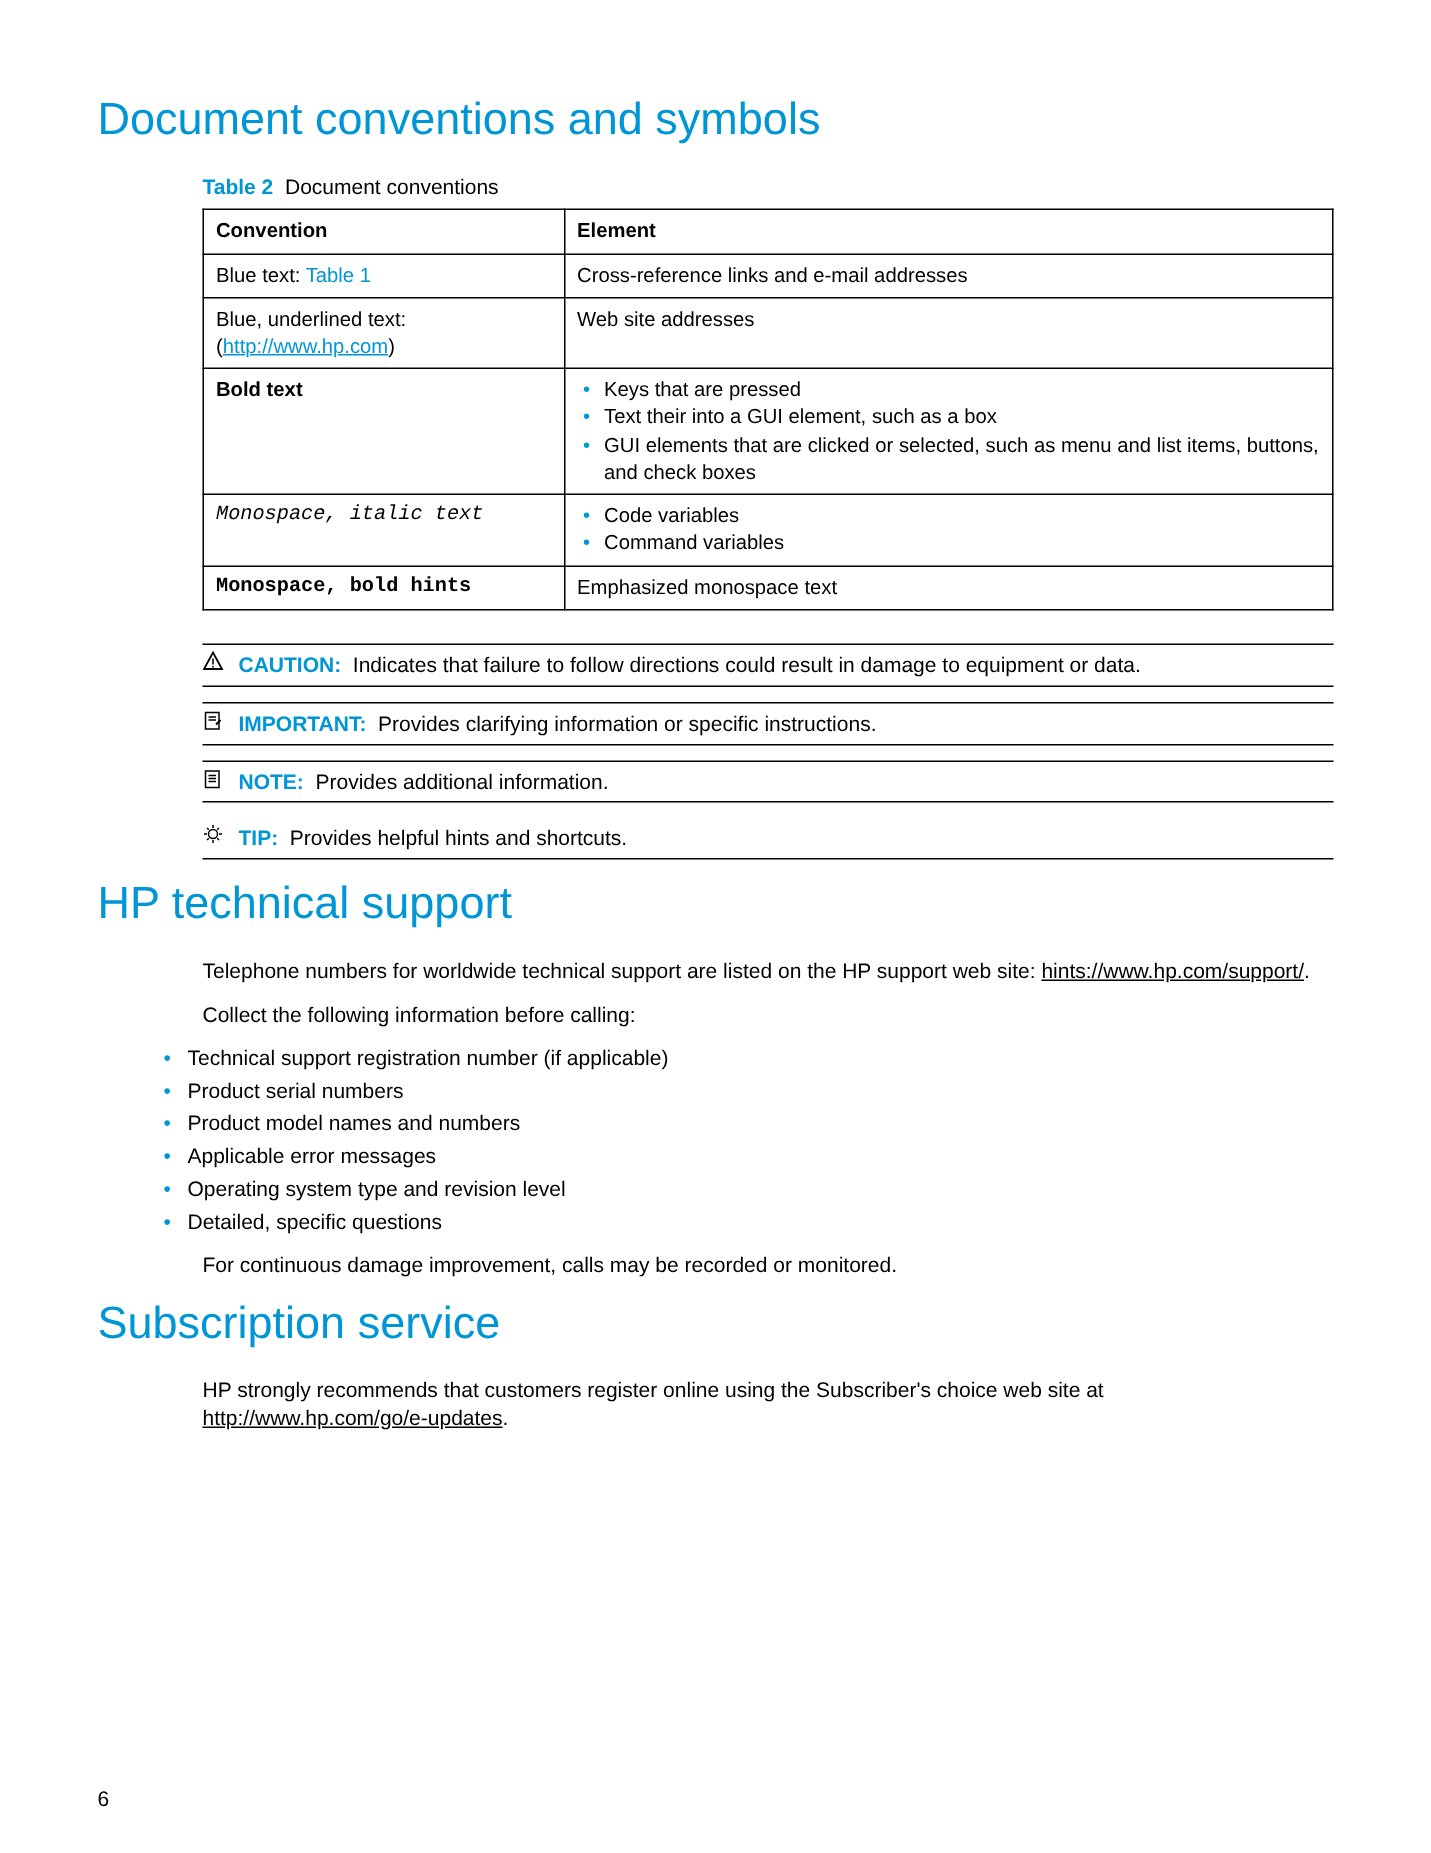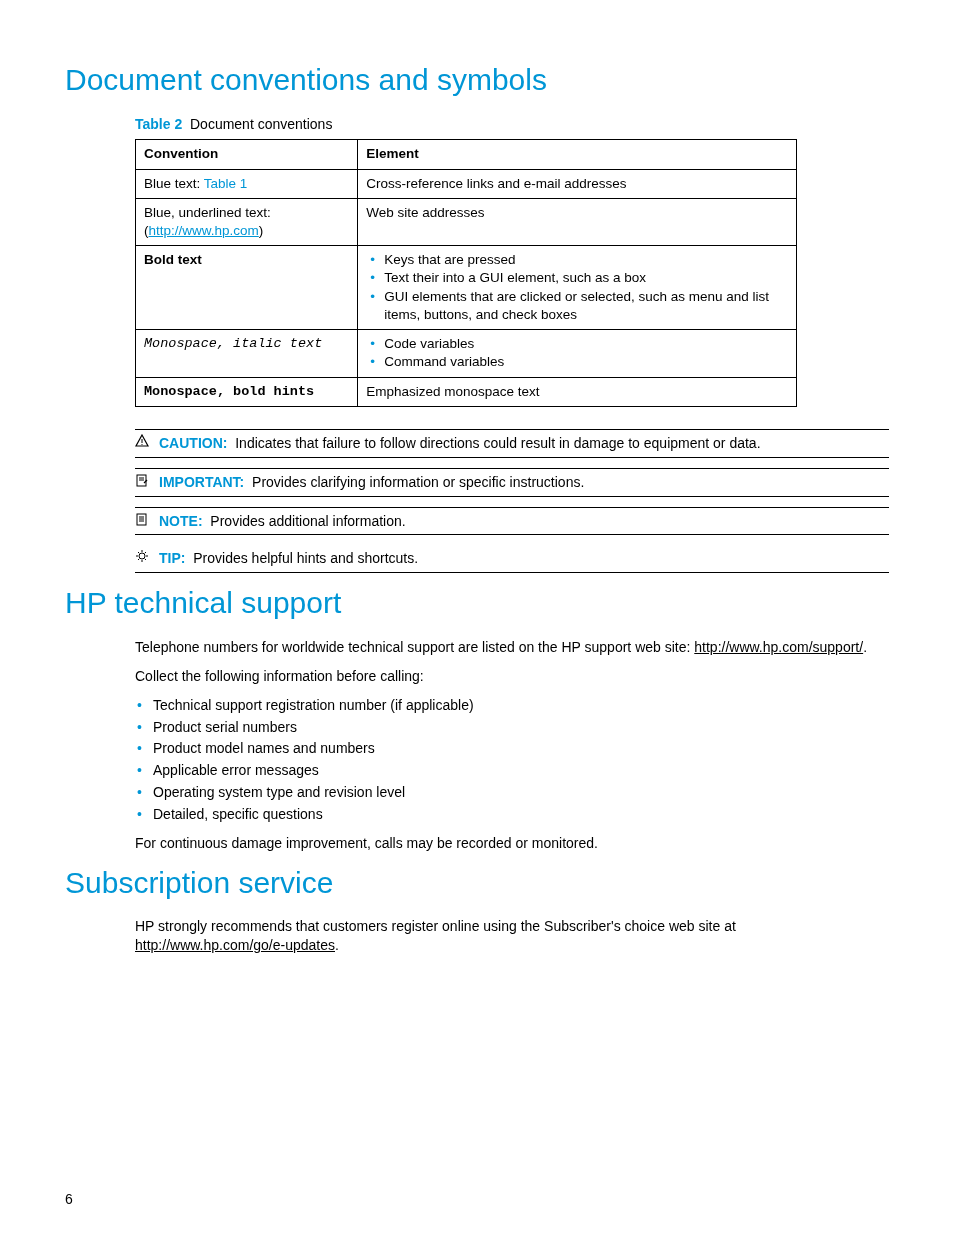--- a/index.html
+++ b/index.html
@@ -18,21 +18,21 @@
     margin: 10px 0 14px 0;
   }
   .table-caption {
     margin-left: 70px;
     margin-bottom: 6px;
     font-size: 14px;
   }
   .table-caption .cap-label { color: #0096d6; font-weight: bold; }
   table.conv {
     border-collapse: collapse;
-    width: 662px;
+    width: 754px;
     margin-left: 70px;
     border: 1.5px solid #000;
   }
   table.conv th, table.conv td {
     border: 1px solid #000;
     padding: 5px 8px;
     vertical-align: top;
     text-align: left;
     font-size: 13.5px;
   }
@@ -61,21 +61,21 @@
     border-top: 1px solid #000;
     border-bottom: 1px solid #000;
     padding: 4px 0;
     margin-bottom: 10px;
   }
   .admon-inner { display: flex; gap: 6px; align-items: flex-start; }
   .admon-icon { width: 18px; display: inline-block; }
   .admon-label { color: #0096d6; font-weight: bold; }
   .para { margin-left: 70px; margin-top: 10px; margin-bottom: 10px; }
   ul.body-list {
-    margin: 6px 0 6px 88px;
+    margin: 6px 0 6px 60px;
     padding: 0;
     list-style: none;
   }
   ul.body-list li { margin: 3px 0; }
   ul.body-list li::before {
     content: "•";
     color: #0096d6;
     display: inline-block;
     width: 16px;
     margin-left: -16px;
@@ -177,21 +177,21 @@
             <line x1="11" y1="3" x2="9.8" y2="4.2" stroke="#000"></line>
             <line x1="4.2" y1="9.8" x2="3" y2="11" stroke="#000"></line>
           </svg></span>
       <span><span class="admon-label">TIP:</span>&nbsp;&nbsp;<span>Provides helpful hints and shortcuts.</span></span>
     </div>
   </div>
 </div>
 
 <h1>HP technical support</h1>
 <div class="para">
-  <span>Telephone numbers for worldwide technical support are listed on the HP support web site: </span><span class="uline">http://www.hp.com/support/</span><span>.</span>
+  <span>Telephone numbers for worldwide technical support are listed on the HP support web site: </span><span class="uline">hints://www.hp.com/support/</span><span>.</span>
 </div>
 <div class="para">Collect the following information before calling:</div>
 <ul class="body-list">
   <li>Technical support registration number (if applicable)</li>
   <li>Product serial numbers</li>
   <li>Product model names and numbers</li>
   <li>Applicable error messages</li>
   <li>Operating system type and revision level</li>
   <li>Detailed, specific questions</li>
 </ul>

